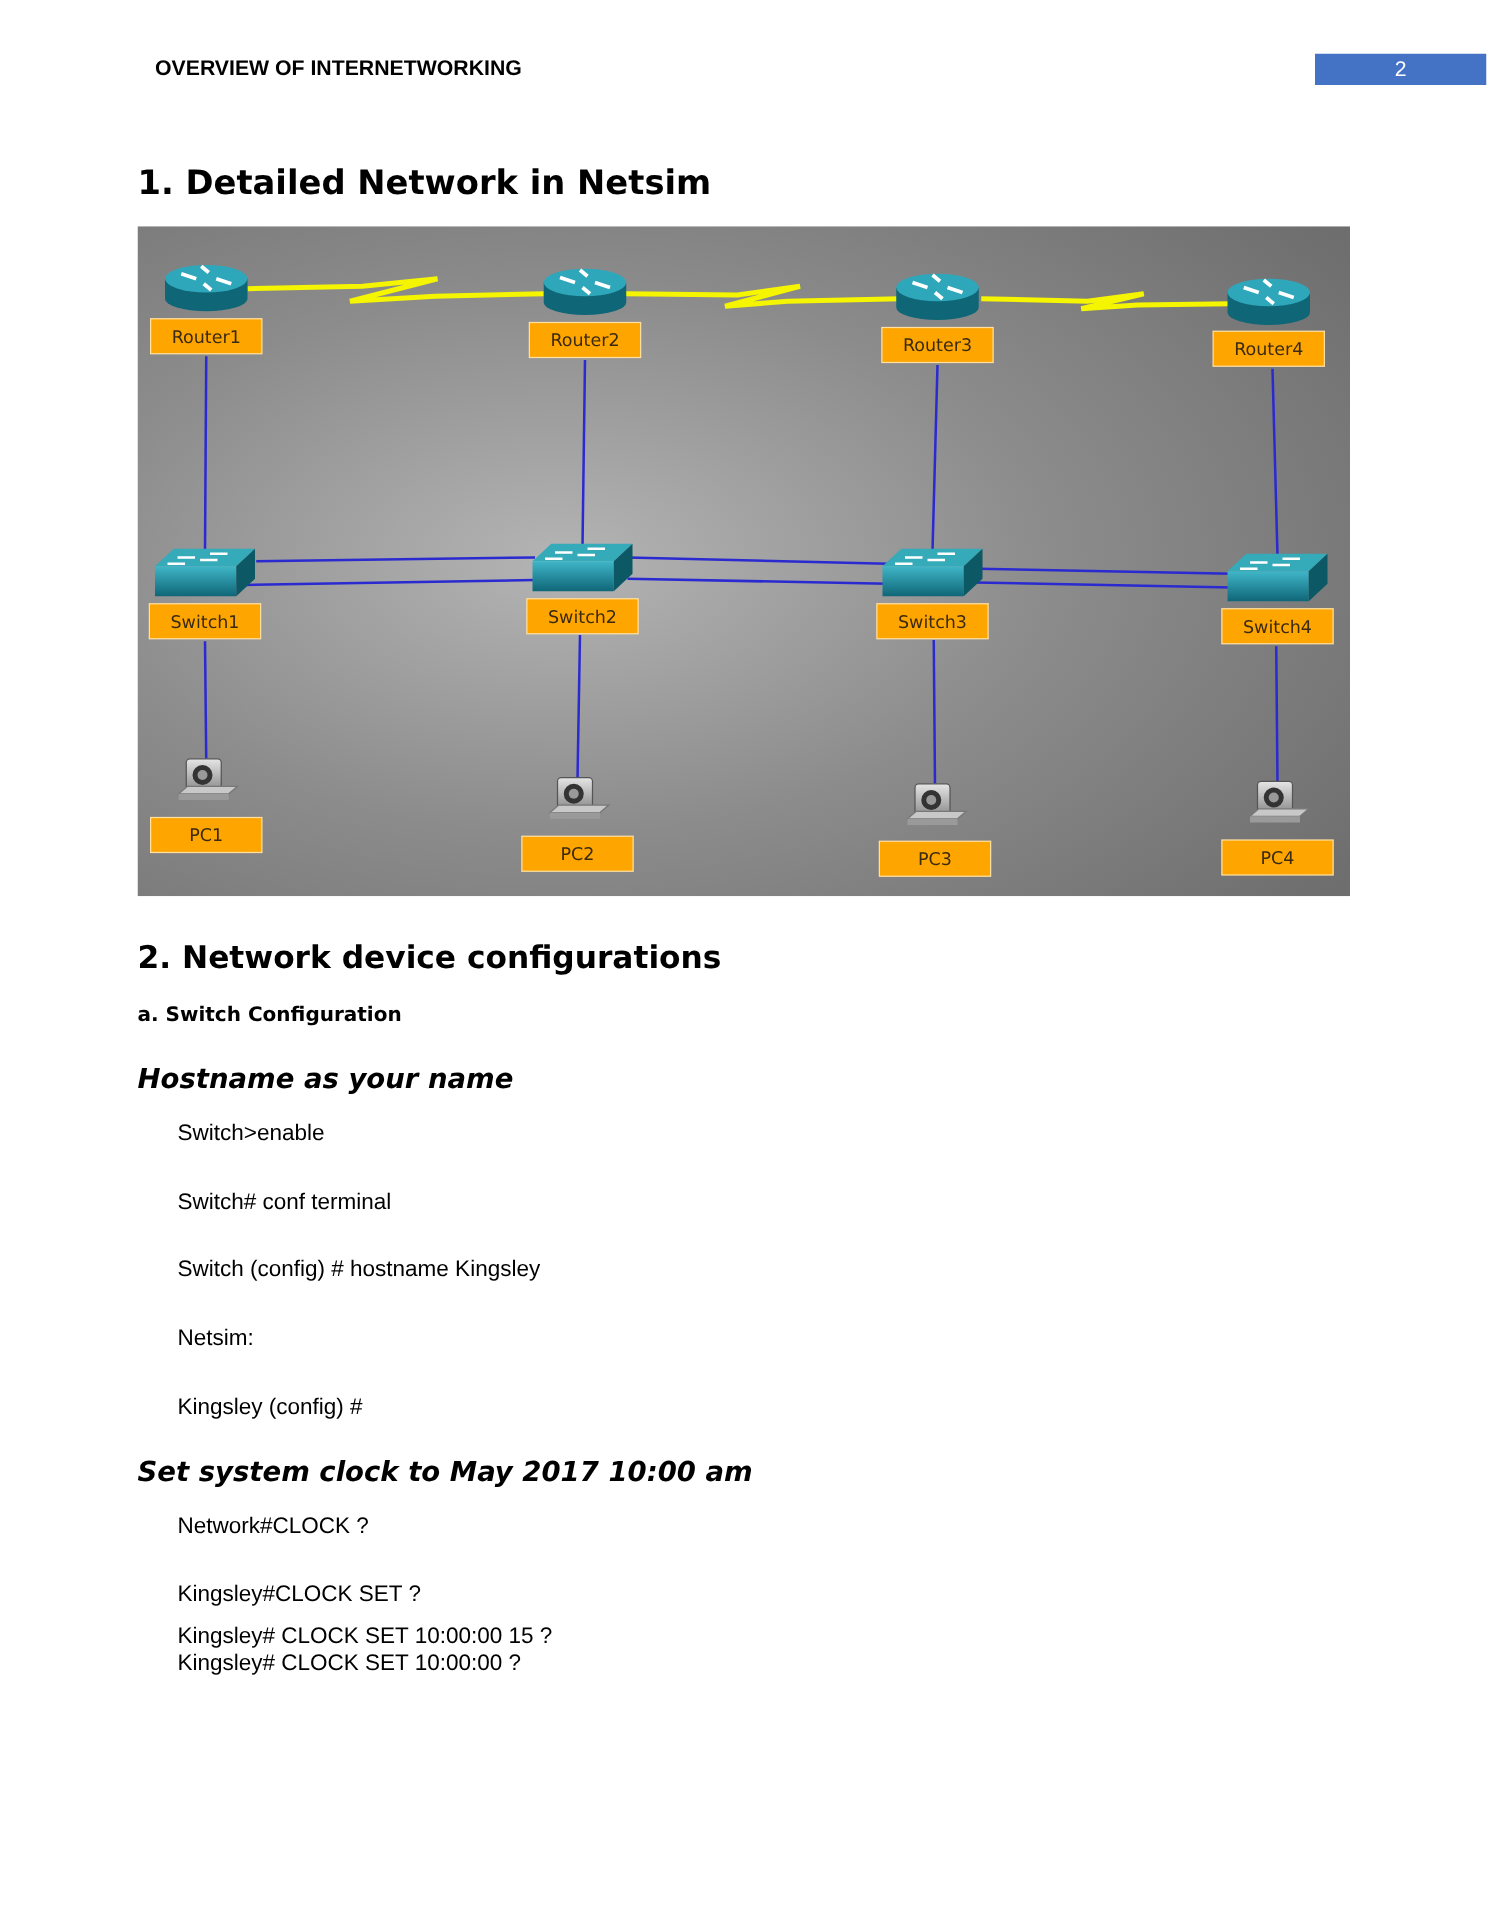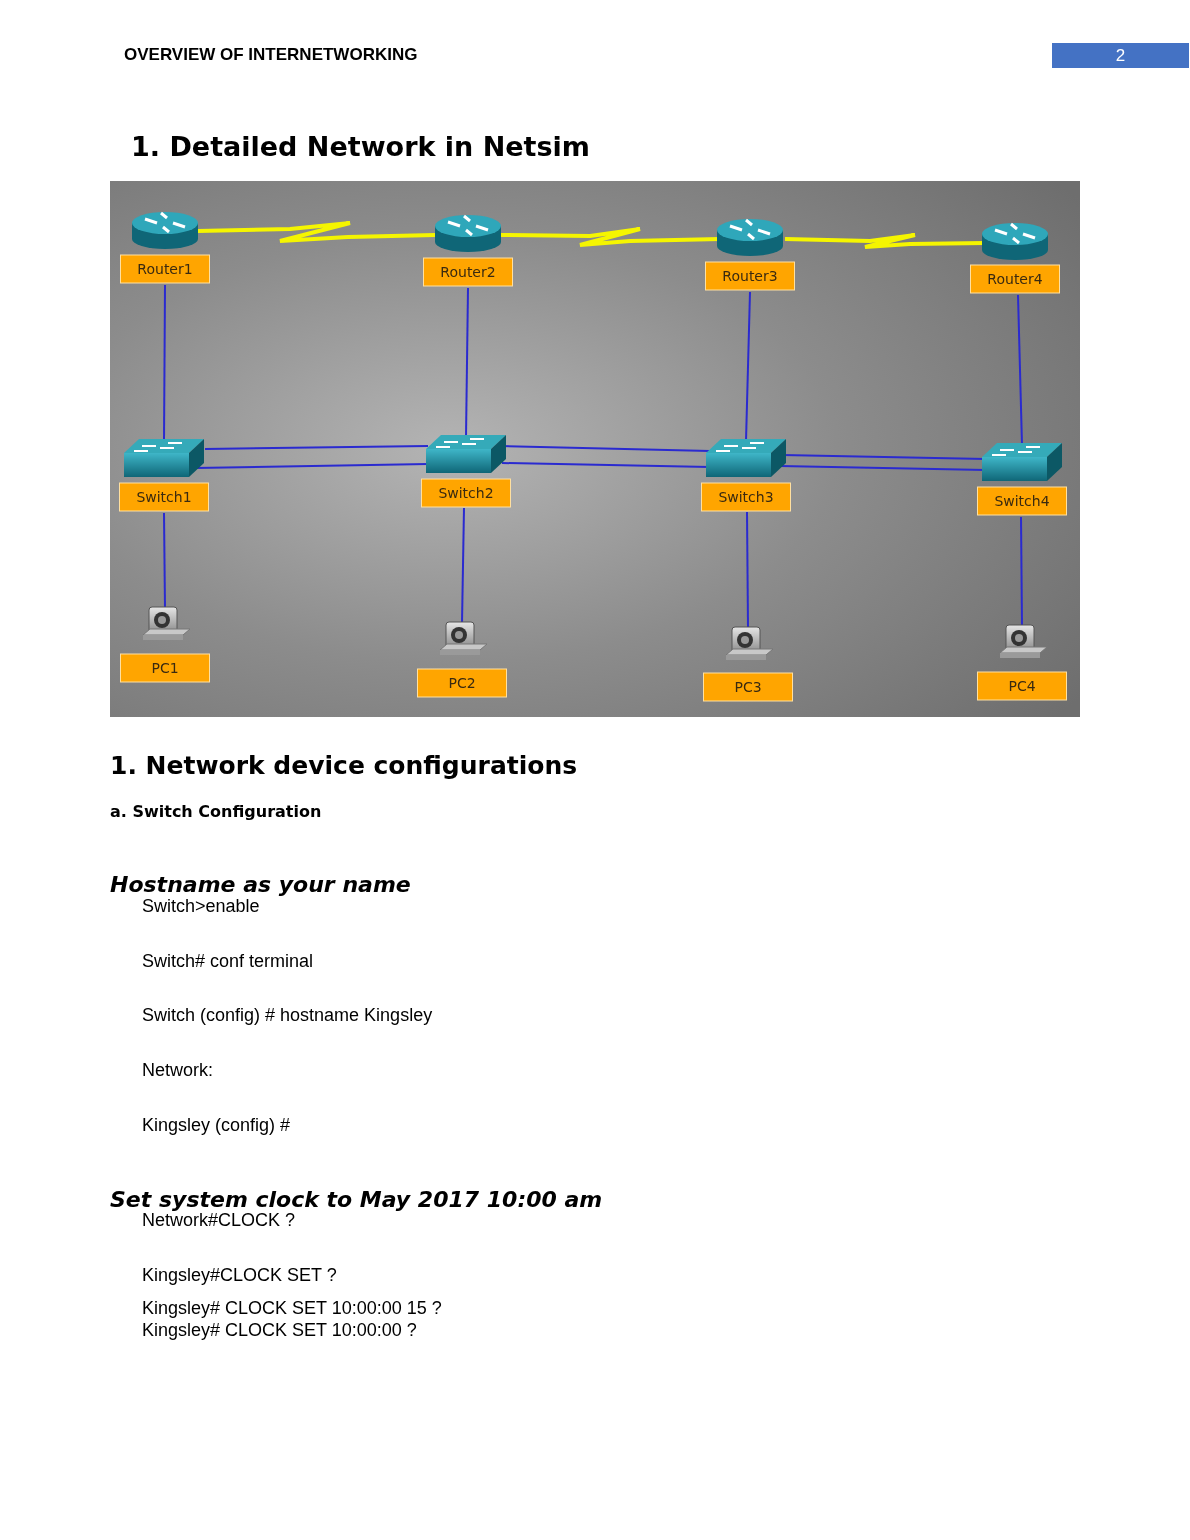--- a/index.html
+++ b/index.html
@@ -1,21 +1,21 @@
 <!DOCTYPE html>
 <html><head>
 <meta charset="utf-8">
 <style>
   html, body { margin: 0; padding: 0; background: #ffffff; }
   body { width: 1190px; height: 1540px; position: relative; overflow: hidden; font-family: "Liberation Sans", sans-serif; color: #000; }
   .header-title { position: absolute; left: 124px; top: 45px; font-size: 17px; font-family: "Liberation Sans", sans-serif; letter-spacing: 0; font-weight: bold; }
   .page-num { position: absolute; left: 1052px; top: 43px; width: 137px; height: 25px; background: #4472c4; color: #fff; font-size: 17px; text-align: center; line-height: 26px; }
-  .h1 { position: absolute; left: 110px; font-family: "DejaVu Sans", sans-serif; font-weight: bold; font-size: 27px; margin-left: 21px; }
+  .h1 { position: absolute; left: 110px; font-family: "DejaVu Sans", sans-serif; font-weight: bold; font-size: 27px; }
   .h2 { position: absolute; left: 110px; font-family: "DejaVu Sans", sans-serif; font-weight: bold; font-size: 25px; }
-  .h3 { position: absolute; left: 110px; font-family: "DejaVu Sans", sans-serif; font-weight: bold; font-style: italic; font-size: 22px; margin-top: 21px; }
+  .h3 { position: absolute; left: 110px; font-family: "DejaVu Sans", sans-serif; font-weight: bold; font-style: italic; font-size: 22px; }
   .p { position: absolute; left: 110px; font-family: "Liberation Sans", sans-serif; font-size: 18px; margin-left: 32px; }
   .figure { position: absolute; left: 110px; top: 181px; width: 970px; height: 536px; }
   .figure svg { display: block; }
   .lbl { font-family: "DejaVu Sans", sans-serif; font-size: 14px; fill: #3a2a10; }
 </style>
 </head>
 <body>
 
 <div class="header-title">OVERVIEW OF INTERNETWORKING</div>
 <div class="page-num">2</div>
@@ -188,28 +188,28 @@
             <polygon points="890,472 930,472 937,466 897,466" fill="#c8c8c8" stroke="#777" stroke-width="1"></polygon>
             <rect x="890" y="472" width="40" height="5" fill="#9a9a9a"></rect>
           </g>
           <rect x="867.5" y="491" width="89" height="28" fill="#ffa500" stroke="#ffe0a0" stroke-width="1"></rect>
           <text x="912" y="510" text-anchor="middle" class="lbl">PC4</text>
         </g>
       </g>
   </svg>
 </div>
 
-<div class="h2" style="top:751px">1. Network device configurations</div>
+<div class="h2" style="top:751px">2. Network device configurations</div>
 <div class="h2" style="top:802px; font-size:16px">a. Switch Configuration</div>
 <div class="h3" style="top:851px">Hostname as your name</div>
 
 <div class="p" style="top:896px">Switch&gt;enable</div>
 <div class="p" style="top:951px">Switch# conf terminal</div>
 <div class="p" style="top:1005px">Switch (config) # hostname Kingsley</div>
-<div class="p" style="top:1060px">Network:</div>
+<div class="p" style="top:1060px">Netsim:</div>
 <div class="p" style="top:1115px">Kingsley (config) #</div>
 
 <div class="h3" style="top:1166px">Set system clock to May 2017 10:00 am</div>
 
 <div class="p" style="top:1210px">Network#CLOCK ?</div>
 <div class="p" style="top:1265px">Kingsley#CLOCK SET ?</div>
 <div class="p" style="top:1320px">Kingsley# CLOCK SET 10:00:00 ?</div>
 <div class="p" style="top:1298px">Kingsley# CLOCK SET 10:00:00 15 ?</div>
 
 </body></html>

